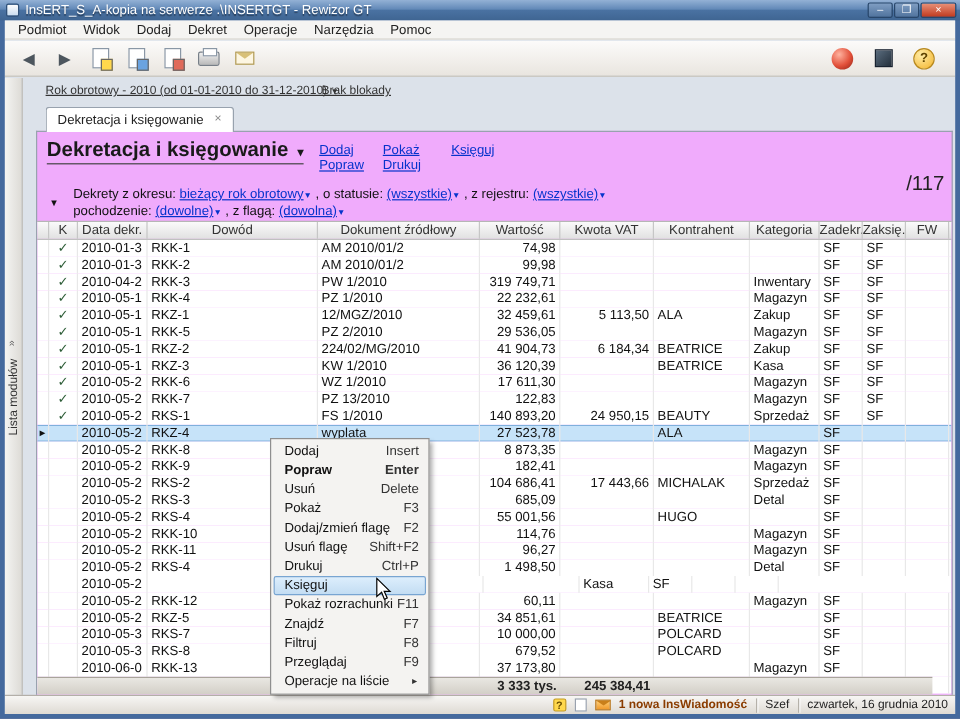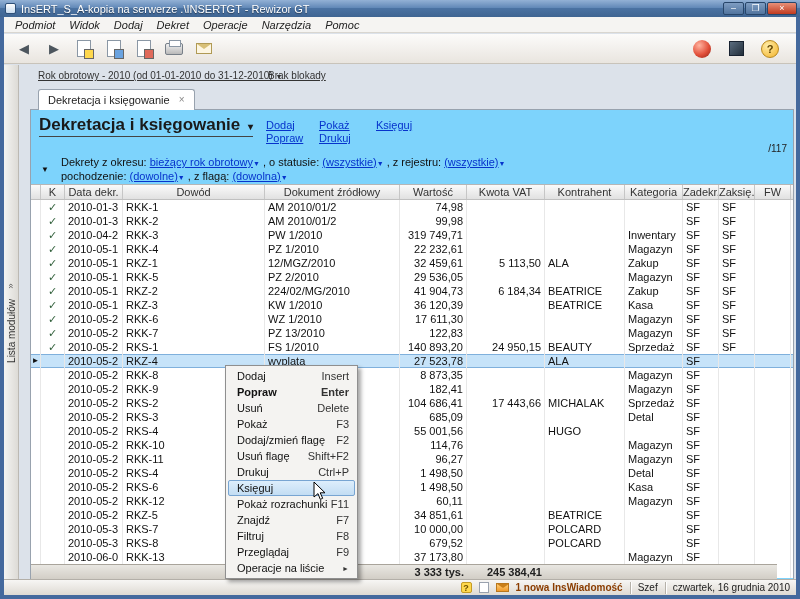--- a/index.html
+++ b/index.html
@@ -15,21 +15,21 @@
   .win-controls { display:flex; gap:1px; }
   .win-btn { width:21px; height:13px; font-size:9px; line-height:11px; text-align:center; color:#fff;
     border:1px solid #28466a; border-radius:2px; background:linear-gradient(#7f9dc2,#51749e); }
   .win-btn.close { width:30px; background:linear-gradient(#e89078,#c03a1f); }
 
   
   .app-body { position:absolute; left:4px; top:17px; right:4px; bottom:4px; background:#dce2ea; overflow:hidden; }
 
   .menubar { position:absolute; left:0; top:0; right:0; height:16px; background:#f5f4f2; border-bottom:1px solid #d9d6d0;
     display:flex; align-items:center; padding-left:4px; font-size:11px; color:#222; }
-  .menu-item { padding:1px 7px; cursor:default;font-style:italic; }
+  .menu-item { padding:1px 7px; cursor:default; }
 
   .toolbar { position:absolute; left:0; top:17px; right:0; height:30px; background:linear-gradient(#fcfbfa,#e9e5df);
     border-bottom:1px solid #c8c3ba; display:flex; align-items:center; padding:0 8px; }
   .toolbar-left { display:flex; align-items:center; gap:6px; }
   .toolbar-right { display:flex; align-items:center; gap:10px; margin-left:auto; margin-right:6px; }
   .tool-btn { min-width:24px; height:24px; display:flex; align-items:center; justify-content:center; border-radius:3px; }
   .ticon { display:flex; align-items:center; justify-content:center; }
   .nav-back-icon, .nav-forward-icon { font-size:13px; color:#4d565e; }
   .new-decree-icon, .edit-decree-icon, .delete-decree-icon { width:14px; height:17px; background:#fff; border:1px solid #8a97a5; position:relative; }
   .new-decree-icon::after, .edit-decree-icon::after, .delete-decree-icon::after { content:""; position:absolute; right:-4px; bottom:-3px; width:8px; height:8px; border:1px solid #666; }
@@ -54,30 +54,30 @@
   .sidebar-label { writing-mode:vertical-rl; transform:rotate(180deg); font-size:10px; color:#333; white-space:nowrap; }
 
   .fiscal-year-link { position:absolute; left:34px; top:5px; font-size:10px; color:#333; text-decoration:underline; white-space:nowrap; }
   .fiscal-arrow { font-size:7px; text-decoration:none; display:inline-block; }
   .lock-link { position:absolute; left:264px; top:5px; font-size:10px; color:#333; text-decoration:underline;text-align:center; }
 
   .tab { position:absolute; left:34px; top:24px; height:21px; background:#fff; border:1px solid #98a2ae; border-bottom:none;
     border-radius:3px 3px 0 0; display:flex; align-items:center; padding:0 9px; font-size:11px; color:#222; z-index:3; }
   .tab-close { margin-left:9px; color:#888; font-size:10px; line-height:10px; }
 
-  .panel { position:absolute; left:26px; top:44px; right:2px; bottom:0; background:#7dd3fc; border:1px solid #98a2ae; border-bottom:none; z-index:2; }
+  .panel { position:absolute; left:26px; top:44px; right:2px; bottom:0; background:#f0abfc; border:1px solid #98a2ae; border-bottom:none; z-index:2; }
 
   .page-title { position:absolute; left:8px; top:5px; font-size:17px; font-weight:bold; color:#1a1a1a;
     border-bottom:1px solid #444; padding-bottom:1px; white-space:nowrap; }
   .title-arrow { font-size:10px; margin-left:3px; }
   .action-link { position:absolute; font-size:11px; color:#0633cc; text-decoration:underline; }
   .lnk-dodaj { left:235px; top:9px; } .lnk-popraw { left:235px; top:22px; }
   .lnk-pokaz { left:288px; top:9px; } .lnk-drukuj { left:288px; top:22px; }
   .lnk-ksieguj { left:345px; top:9px; }
-  .record-count { position:absolute; right:6px; top:33px; font-size:10px; color:#222; }
+  .record-count { position:absolute; right:6px; top:33px; font-size:17px; color:#222; }
 
   .filter-collapse { position:absolute; left:10px; top:55px; font-size:8px; color:#111; }
   .filter-line { position:absolute; left:30px; font-size:11px; color:#111; white-space:nowrap; }
   .filter-line1 { top:46px; } .filter-line2 { top:60px; }
   .filter-link { color:#0633cc; text-decoration:underline; }
   .link-arrow { font-size:7px; color:#0633cc; display:inline-block; }
 
   
   .grid { position:absolute; left:0; right:0; top:74px; bottom:0; overflow:hidden; border-top:1px solid #b6b6b6; }
   .grid-header { display:flex; height:15px; background:linear-gradient(#fafafa,#e1e1e1); border-bottom:1px solid #c0c0c0;
@@ -524,21 +524,20 @@
                 <div class="tcell col-contractor"></div>
                 <div class="tcell col-category">Detal</div>
                 <div class="tcell col-zadekr">SF</div>
                 <div class="tcell col-zaksie"></div>
                 <div class="tcell col-fw"></div>
               </div>
               <div class="trow">
                 <div class="tcell col-sel"></div>
                 <div class="tcell col-k center"></div>
                 <div class="tcell col-date">2010-05-2</div>
-                <div class="tcell col-doc">RKS-6</div>
                 <div class="tcell col-src"></div>
                 <div class="tcell col-val num">1 498,50</div>
                 <div class="tcell col-vat num"></div>
                 <div class="tcell col-contractor"></div>
                 <div class="tcell col-category">Kasa</div>
                 <div class="tcell col-zadekr">SF</div>
                 <div class="tcell col-zaksie"></div>
                 <div class="tcell col-fw"></div>
               </div>
               <div class="trow">

